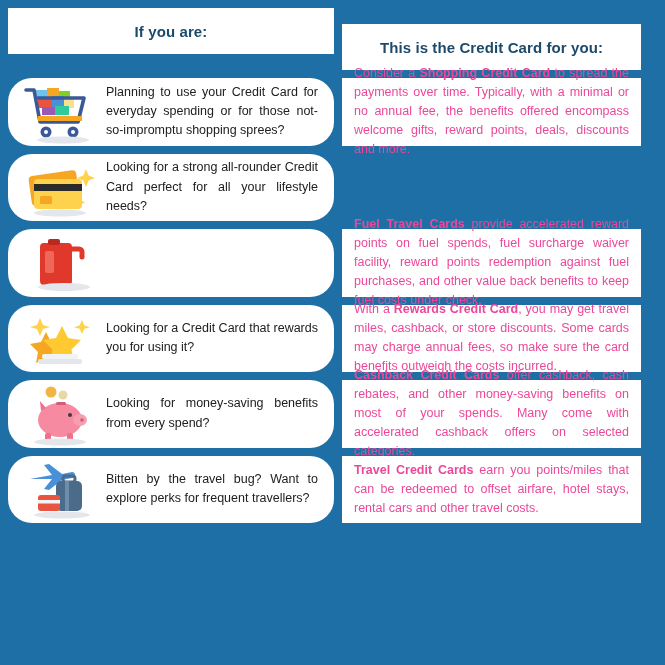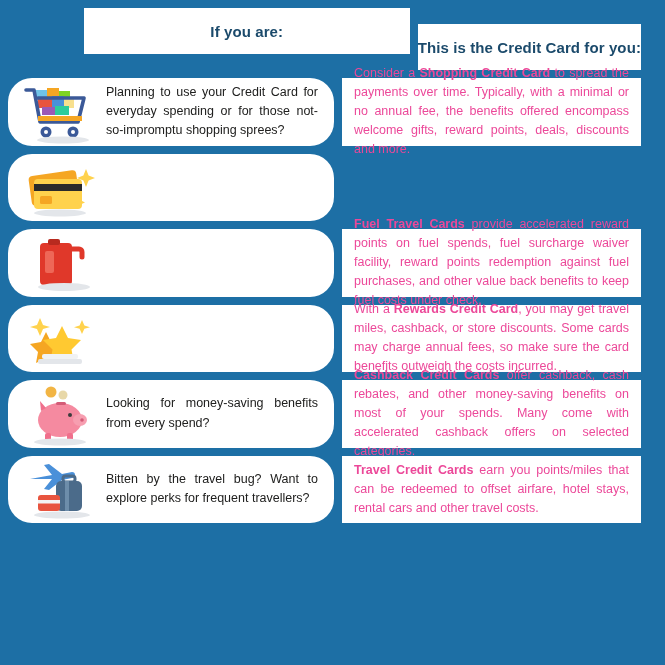--- a/index.html
+++ b/index.html
@@ -13,21 +13,20 @@
     font-family: "Liberation Sans", sans-serif;
     overflow: hidden;
   }
   .table-wrap {
     width: 665px;
     height: 531px;
     box-sizing: border-box;
     padding: 8px 24px 8px 8px;
     display: flex;
     flex-direction: column;
-    align-items: flex-end;
   }
   .header-row {
     display: flex;
     gap: 8px;
     margin-bottom: 8px;
     flex: 0 0 auto;
   }
   .header-cell {
     background: #ffffff;
     display: flex;
@@ -151,20 +150,21 @@
           <svg width="84" height="72" viewBox="0 0 84 72" aria-hidden="true">
             <rect x="12" y="22" width="48" height="30" rx="4" fill="#f5a623" transform="rotate(-8 36 37)"></rect>
             <rect x="16" y="28" width="48" height="30" rx="4" fill="#ffd24d"></rect>
             <rect x="16" y="33" width="48" height="7" fill="#2b2b2b"></rect>
             <rect x="22" y="45" width="12" height="8" rx="1.5" fill="#f5a623"></rect>
             <path d="M68 18 l2.6 6.4 L77 27 l-6.4 2.6 L68 36 l-2.6-6.4 L59 27 l6.4-2.6 Z" fill="#ffd24d"></path>
             <path d="M62 46 l1.6 3.8 L67 51.4 l-3.4 1.6 L62 57 l-1.6-4 L57 51.4 l3.4-1.6 Z" fill="#ffd24d"></path>
             <ellipse cx="42" cy="62" rx="26" ry="3.4" fill="#e3e6ea"></ellipse>
           </svg>
         </div>
+        <div class="left-text">Looking for a strong all-rounder Credit Card perfect for all your lifestyle needs?</div>
       </div>
     </div>
 
     <div class="row">
       <div class="cell-left">
         <div class="icon-box">
           <svg width="84" height="72" viewBox="0 0 84 72" aria-hidden="true">
             <path d="M26 16 h24 a4 4 0 0 1 4 4 v34 a4 4 0 0 1-4 4 h-24 a4 4 0 0 1-4-4 v-34 a4 4 0 0 1 4-4 z" fill="#e0382a"></path>
             <rect x="30" y="12" width="12" height="6" rx="2" fill="#b82a1f"></rect>
             <path d="M54 22 h7 a3 3 0 0 1 3 3 v5" fill="none" stroke="#e0382a" stroke-width="5" stroke-linecap="round"></path>
@@ -185,20 +185,21 @@
         <div class="icon-box">
           <svg width="84" height="72" viewBox="0 0 84 72" aria-hidden="true">
             <path d="M22 16 l3 7 l7 2 l-7 2 l-3 7 l-3-7 l-7-2 l7-2 z" fill="#ffd24d"></path>
             <path d="M64 18 l2.4 5.6 l5.6 1.6 l-5.6 1.6 L64 32 l-2.4-5.2 L56 25.2 l5.6-1.6 z" fill="#ffd24d"></path>
             <path d="M28 30 l5 10 l11 2 l-8 8 l2 11 l-10-5 l-10 5 l2-11 l-8-8 l11-2 z" fill="#f5a623"></path>
             <path d="M44 24 l6 12 l13 2 l-9.5 9.5 l2.3 13 l-11.8-6.2 l-11.8 6.2 l2.3-13 L25 38 l13-2 z" fill="#ffc931"></path>
             <rect x="20" y="57" width="44" height="5" rx="2" fill="#e3e6ea"></rect>
             <rect x="24" y="52" width="36" height="5" rx="2" fill="#f0f2f4"></rect>
           </svg>
         </div>
+        <div class="left-text">Looking for a Credit Card that rewards you for using it?</div>
       </div>
       <div class="cell-right">
         <div class="right-text">
           <span>With a </span><b>Rewards Credit Card</b><span>, you may get travel miles, cashback, or store discounts. Some cards may charge annual fees, so make sure the card benefits outweigh the costs incurred.</span>
         </div>
       </div>
     </div>
 
     <div class="row">
       <div class="cell-left">

